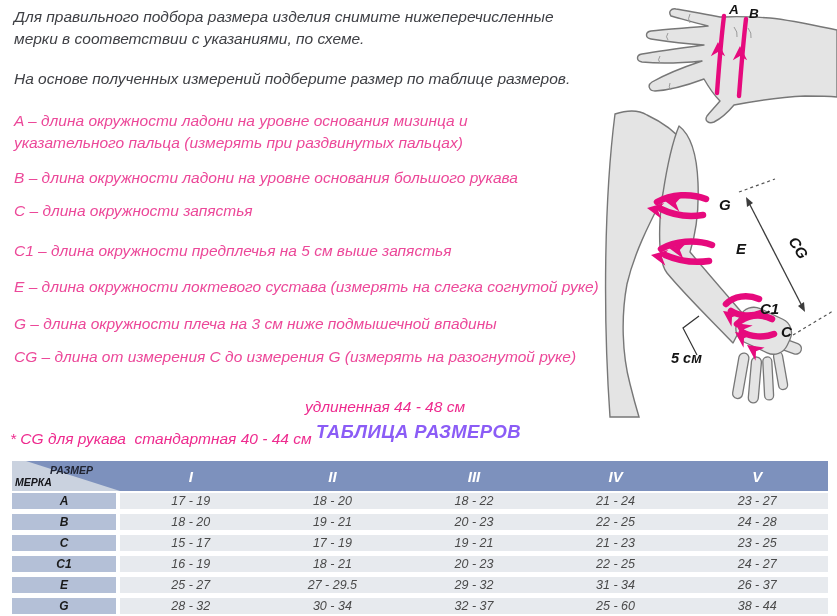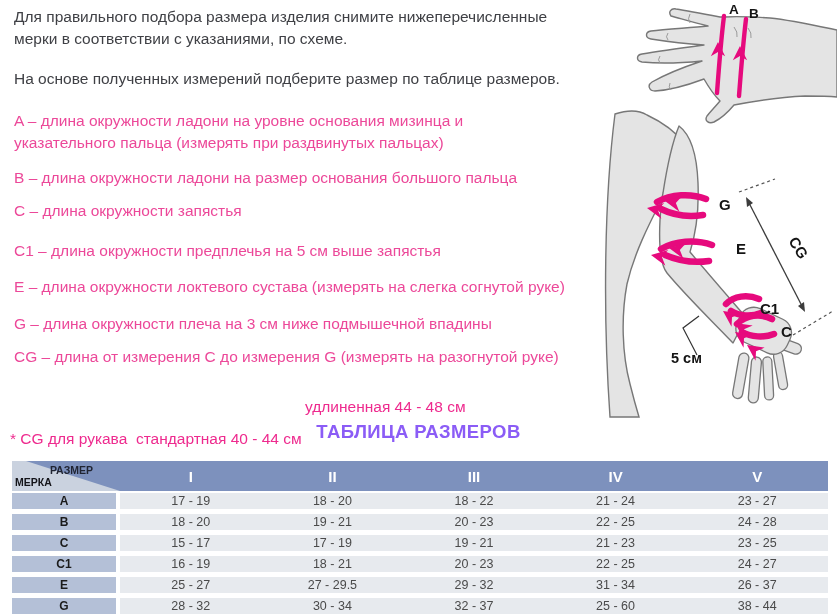--- a/index.html
+++ b/index.html
@@ -1,19 +1,19 @@
 <!DOCTYPE html>
 <html><head>
 <meta charset="utf-8">
 <style>
   * { margin:0; padding:0; box-sizing:border-box; }
   html,body { background:#fff; }
   .page {
     position:relative; width:837px; height:616px; overflow:hidden;
-    background:#fff; font-family:"Liberation Sans", sans-serif;
+    background:#fff; font-family:"Liberation Sans", sans-serif;font-style:italic;
   }
   .txt { position:absolute; left:14px; font-size:15.5px; line-height:21.5px; color:#3f4045; }
   .nowrap { white-space:nowrap; }
   .blue { color:#ec4899; }
   .p1 { top:6px;  width:560px; }
   .p2 { top:68px; }
   .mi-a  { top:110px; width:482px; }
   .mi-b  { top:167px; }
   .mi-c  { top:200px; }
   .mi-c1 { top:240px; }
@@ -51,21 +51,21 @@
 </style>
 </head>
 <body>
 
 <div class="page">
 
   <div class="txt p1">Для правильного подбора размера изделия снимите нижеперечисленные мерки в соответствии с указаниями, по схеме.</div>
   <div class="txt p2 nowrap">На основе полученных измерений подберите размер по таблице размеров.</div>
 
   <div class="txt blue mi-a">A – длина окружности ладони на уровне основания мизинца и указательного пальца (измерять при раздвинутых пальцах)</div>
-  <div class="txt blue mi-b nowrap">B – длина окружности ладони на размер основания большого пальца</div>
+  <div class="txt blue mi-b nowrap">B – длина окружности ладони на уровне основания большого рукава</div>
   <div class="txt blue mi-c nowrap">C – длина окружности запястья</div>
   <div class="txt blue mi-c1 nowrap">C1 – длина окружности предплечья на 5 см выше запястья</div>
   <div class="txt blue mi-e nowrap">E – длина окружности локтевого сустава (измерять на слегка согнутой руке)</div>
   <div class="txt blue mi-g nowrap">G – длина окружности плеча на 3 см ниже подмышечной впадины</div>
   <div class="txt blue mi-cg nowrap">CG – длина от измерения C до измерения G (измерять на разогнутой руке)</div>
 
   <div class="note">
     <span class="note-left">* CG для рукава  стандартная 40 - 44 см</span>
     <span class="note-right">удлиненная 44 - 48 см</span>
   </div>

